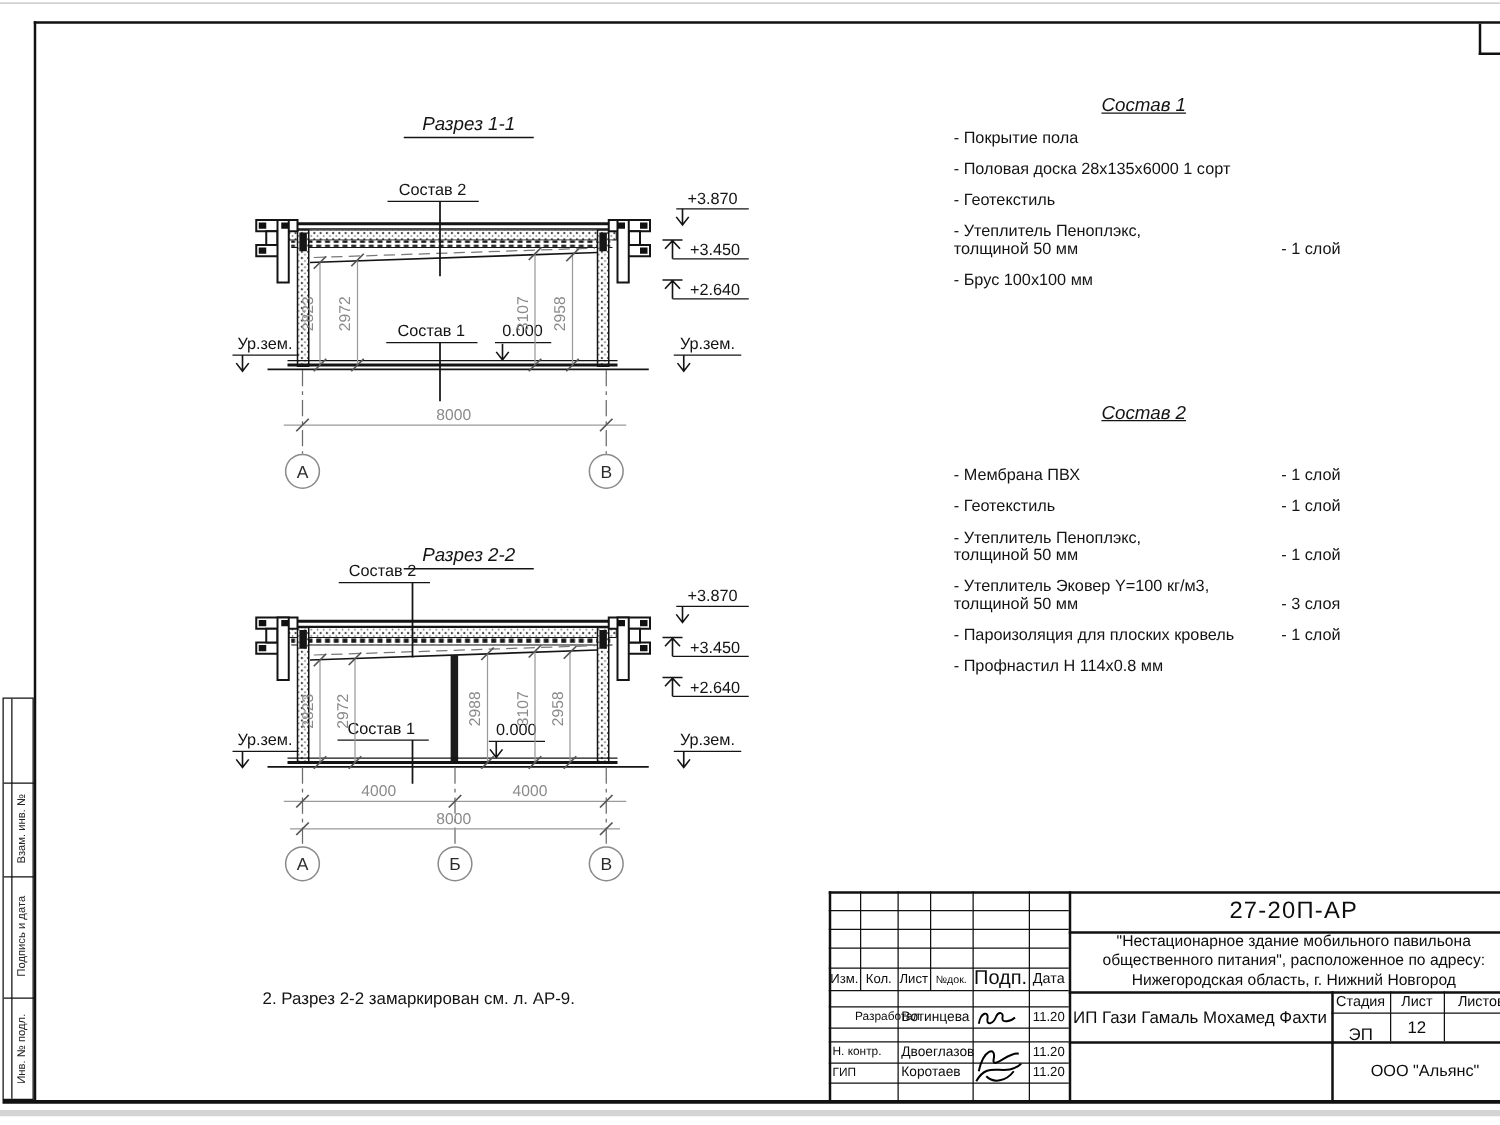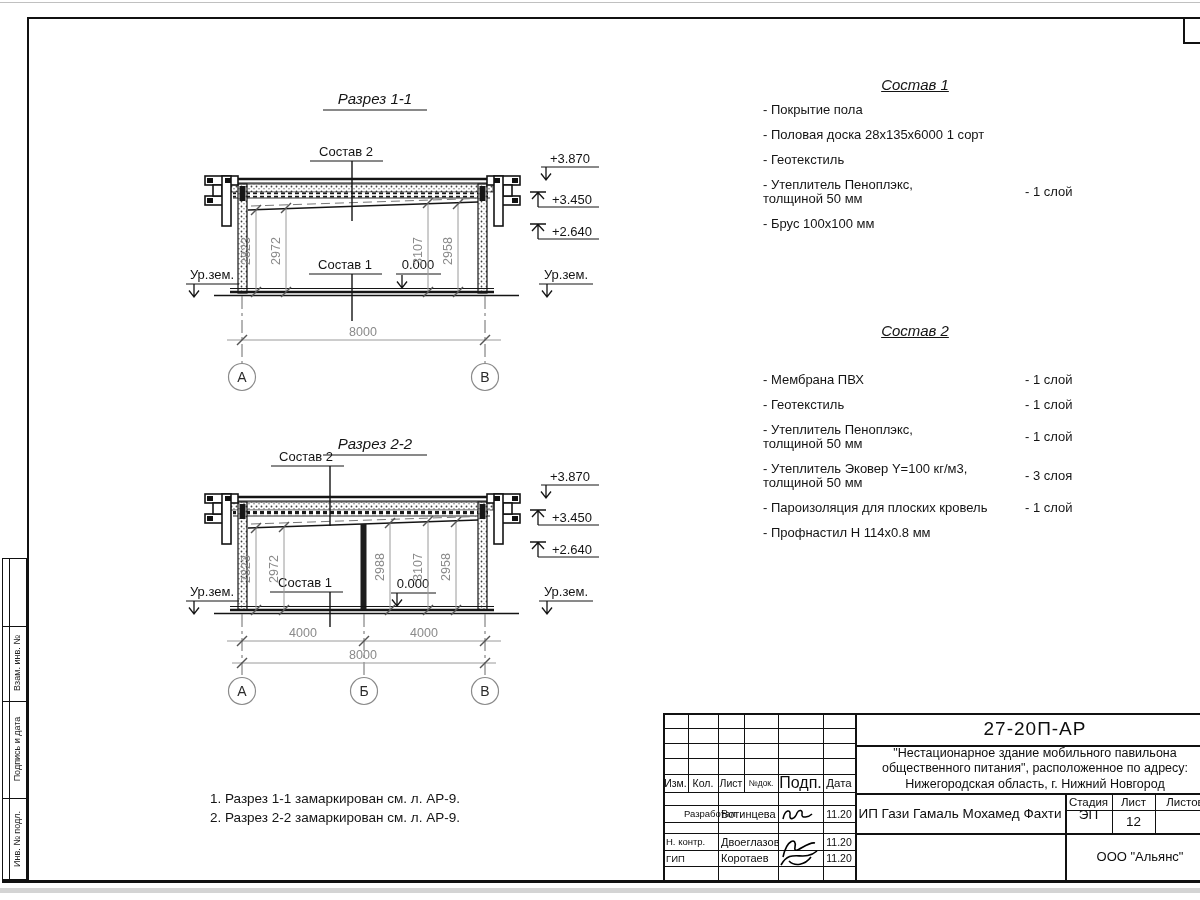--- a/index.html
+++ b/index.html
@@ -15,21 +15,21 @@
   .tickln{stroke:#555;stroke-width:1.4}
   .lbl{font-size:13px;fill:#141414}
   .ttl{font-size:15px;font-style:italic;fill:#141414}
   .dimtxt{font-size:12.5px;fill:#8a8a8a}
   .axtxt{font-size:14px;fill:#2b2b2b}
   .brq{fill:#fff;stroke:#141414;stroke-width:1.6}
   
   .list-block{position:absolute;width:420px}
   .list-title{font-style:italic;font-size:15px;text-decoration:underline;
               width:320px;text-align:center;margin-bottom:10px}
-  .item{display:flex;align-items:center;margin-bottom:11px;
+  .item{display:flex;align-items:flex-end;margin-bottom:11px;
         font-size:13px;line-height:14px;color:#141414}
   .item .txt{width:262px;padding-left:8px}
   .item .qty{white-space:nowrap}
   
   .notes{position:absolute;left:210px;top:789px;font-size:13.5px;line-height:19px}
   
   .tb-cell{position:absolute;display:flex;align-items:center;justify-content:center;
            color:#0d0d0d;text-align:center;box-sizing:border-box}
   
   .rot{position:absolute;font-size:9px;white-space:nowrap;color:#222;
@@ -359,21 +359,20 @@
   </div>
   <div class="item">
     <div class="txt">
         <div>- Профнастил Н 114х0.8 мм</div>
       </div>
     <div class="qty"></div>
   </div>
 </div>
 
 <div class="notes">
-  <div>1. Разрез 1-1 замаркирован см. л. АР-9.</div>
   <div>2. Разрез 2-2 замаркирован см. л. АР-9.</div>
 </div>
 
 <div class="abs" style="left:663px;top:713px;width:552px;height:169px">
 
   <div class="hline" style="left:0;top:0;width:552px;height:2px"></div>
   <div class="vline" style="left:0;top:0;width:2px;height:169px"></div>
   <div class="hline" style="left:0;top:167px;width:552px;height:2px"></div>
 
   <div class="vline" style="left:192px;top:0;width:2px;height:169px"></div>
@@ -426,17 +425,17 @@
   <svg class="abs" style="left:114px;top:118px" width="46" height="38" viewBox="0 0 46 38">
     <path d="M6,26 C10,8 20,6 18,16 C16,26 30,10 38,12 M4,34 C14,16 26,32 40,20 M12,30 C18,36 28,34 34,26" stroke="#000" fill="none" stroke-width="1.6"></path>
   </svg>
 
   <div class="tb-cell" style="left:192px;top:0;width:360px;height:32px;font-size:19px;letter-spacing:1px">27-20П-АР</div>
   <div class="tb-cell" style="left:196px;top:33px;width:352px;height:46px;font-size:12.5px;line-height:15.5px">"Нестационарное здание мобильного павильона общественного питания", расположенное по адресу: Нижегородская область, г. Нижний Новгород</div>
   <div class="tb-cell" style="left:192px;top:80px;width:210px;height:40px;font-size:13.5px">ИП Гази Гамаль Мохамед Фахти</div>
   <div class="tb-cell" style="left:402px;top:80px;width:47px;height:17px;font-size:11.5px">Стадия</div>
   <div class="tb-cell" style="left:449px;top:80px;width:43px;height:17px;font-size:11.5px">Лист</div>
   <div class="tb-cell" style="left:492px;top:80px;width:60px;height:17px;font-size:11.5px">Листов</div>
-  <div class="tb-cell" style="left:402px;top:90px;width:47px;height:23px;font-size:13.5px">ЭП</div>
+  <div class="tb-cell" style="left:402px;top:103px;width:47px;height:23px;font-size:13.5px">ЭП</div>
   <div class="tb-cell" style="left:449px;top:97px;width:43px;height:23px;font-size:13.5px">12</div>
   <div class="tb-cell" style="left:492px;top:97px;width:60px;height:23px;font-size:13.5px"></div>
   <div class="tb-cell" style="left:402px;top:120px;width:150px;height:47px;font-size:13px">ООО "Альянс"</div>
 </div>
 
 </body></html>

